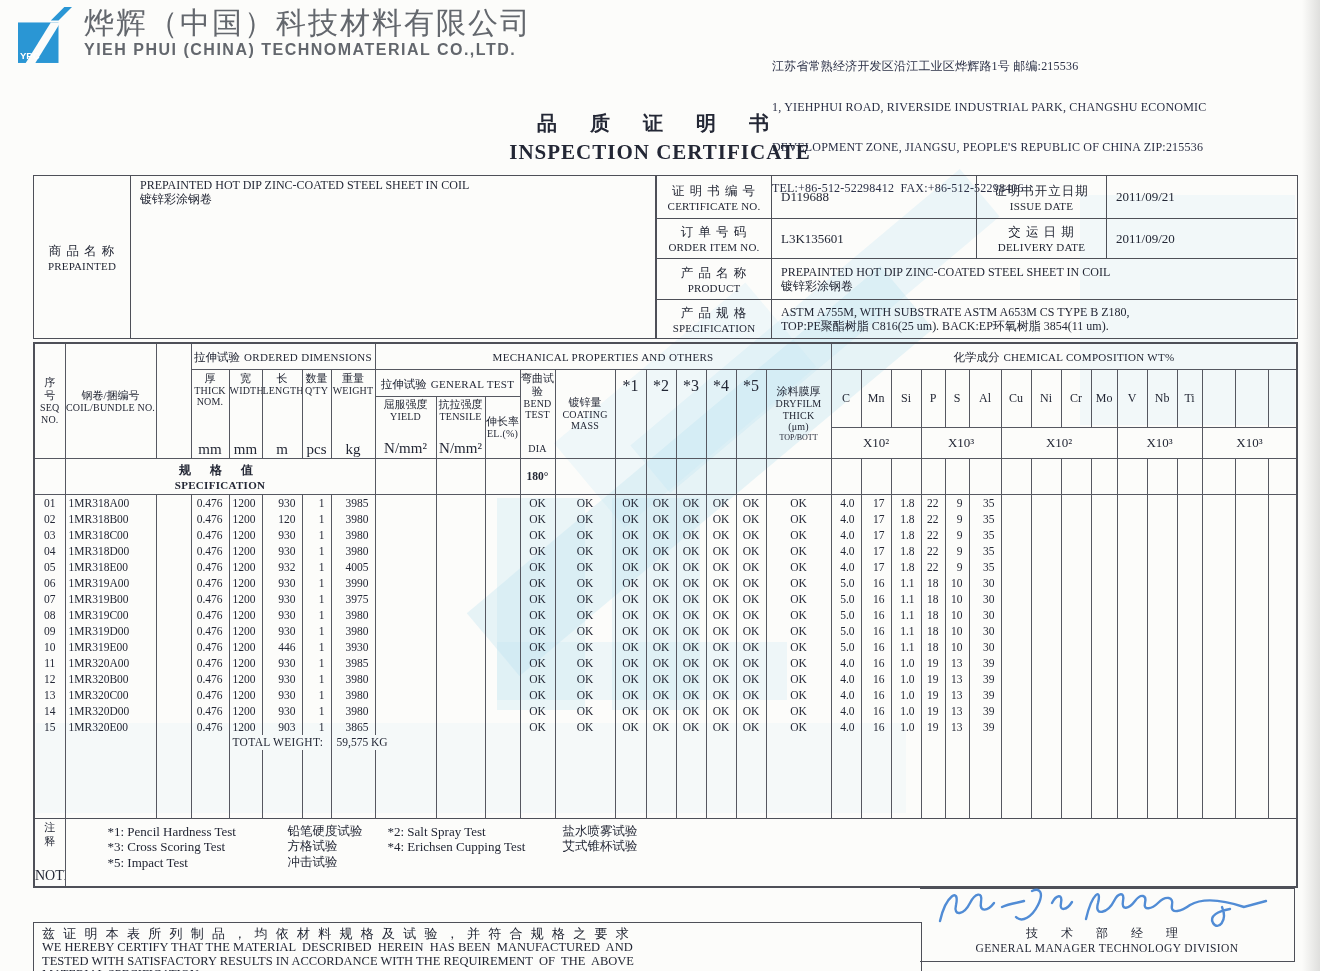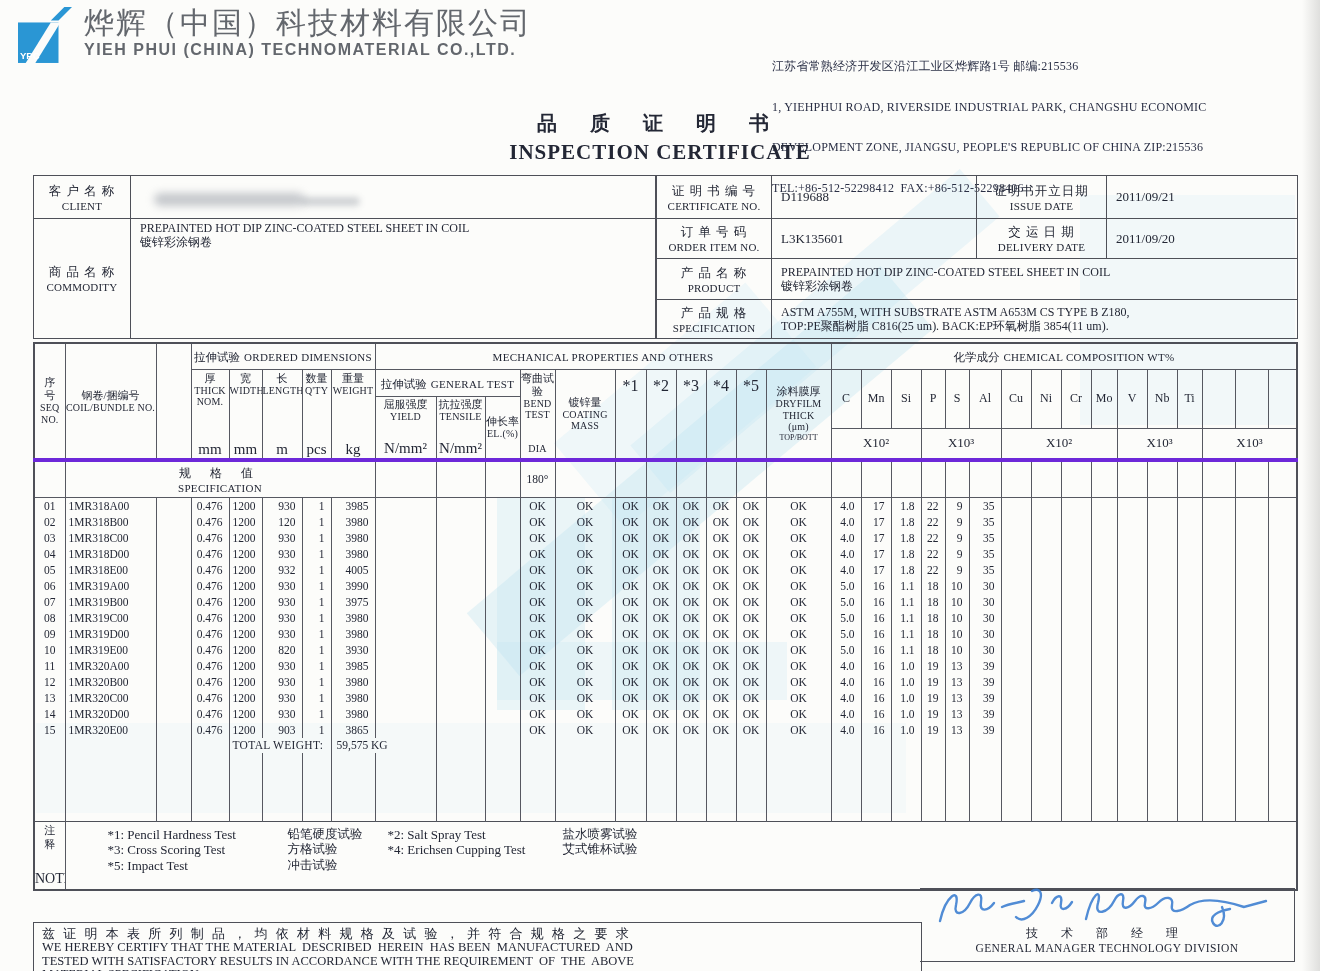--- a/index.html
+++ b/index.html
@@ -58,21 +58,21 @@
   .h-cn{font-size:11px;line-height:13px;}
   .h-en{font-size:10px;line-height:11.5px;letter-spacing:.2px;}
   .h-unit{font-size:15px;line-height:12px;}
   .h-tiny{font-size:8px;line-height:9px;}
   .vstack{display:flex;flex-direction:column;justify-content:space-between;height:83px;padding:2px 0 3px 0;}
   .vstack2{display:flex;flex-direction:column;justify-content:space-between;height:56px;padding:1px 0 3px 0;}
   .narrowcn{width:14px;margin:0 auto;word-break:break-all;}
   .hdr-el{font-size:12px;}
   .hdr-mult{font-size:13px;}
   .padtop{padding-top:7px !important;vertical-align:top !important;}
-  .specrow td{height:35px;border-top:4px solid #6d28d9;border-bottom:1px solid #565861;}
+  .specrow td{height:35px;border-top:1px solid #6d28d9;border-bottom:1px solid #565861;font-weight:bold;}
   .spec-cn{font-size:12px;letter-spacing:8px;}
   .spec-en{font-size:11px;letter-spacing:.3px;}
   .spec-bend{font-size:11.5px;}
   .datarow td{height:16px;line-height:16px;font-size:11.5px;border-top:none;border-bottom:none;}
   .totalrow td{height:15px;line-height:15px;font-size:11.5px;border-top:none;border-bottom:none;}
   .fillrow td{height:68px;border-top:none;border-bottom:none;}
   .al{text-align:left !important;padding-left:3px !important;}
   .ar{text-align:right !important;padding-right:6px !important;}
   .ac{text-align:center;}
   .total-label{font-size:11.5px;letter-spacing:.3px;}
@@ -139,34 +139,24 @@
     <div class="title-en">INSPECTION CERTIFICATE</div>
   </div>
 
   <div class="layer info">
     <table class="info-l">
       <colgroup>
           <col style="width:97px">
           <col style="width:525px">
         </colgroup>
       <tbody>
-          <tr style="height:43px">
-        <td class="lab">
-          <div class="cn">客 户 名 称</div>
-          <div class="en">CLIENT</div>
-        </td>
-        <td class="val">
-          <div class="smudge"></div>
-          <div class="smudge2"></div>
-        </td>
-      </tr>
       <tr style="height:120px">
         <td class="lab">
           <div class="cn">商 品 名 称</div>
-          <div class="en">COMMODITY</div>
+          <div class="en">PREPAINTED</div>
         </td>
         <td class="val val2l topalign">
           <div class="l1">PREPAINTED HOT DIP ZINC-COATED STEEL SHEET IN COIL</div>
           <div class="l2">镀锌彩涂钢卷</div>
         </td>
       </tr>
     </tbody>
       </table>
     <table class="info-r">
       <colgroup>
@@ -782,21 +772,21 @@
             <td class="ac"></td>
             <td class="ac"></td>
             <td class="ac"></td>
           </tr>
           <tr class="datarow">
             <td class="ac">10</td>
             <td class="al">1MR319E00</td>
             <td class="ac"></td>
             <td class="ar">0.476</td>
             <td class="ar">1200</td>
-            <td class="ar">820</td>
+            <td class="ar">446</td>
             <td class="ar">1</td>
             <td class="ar">3930</td>
             <td class="ac"></td>
             <td class="ac"></td>
             <td class="ac"></td>
             <td class="ac">OK</td>
             <td class="ac">OK</td>
             <td class="ac">OK</td>
             <td class="ac">OK</td>
             <td class="ac">OK</td>

